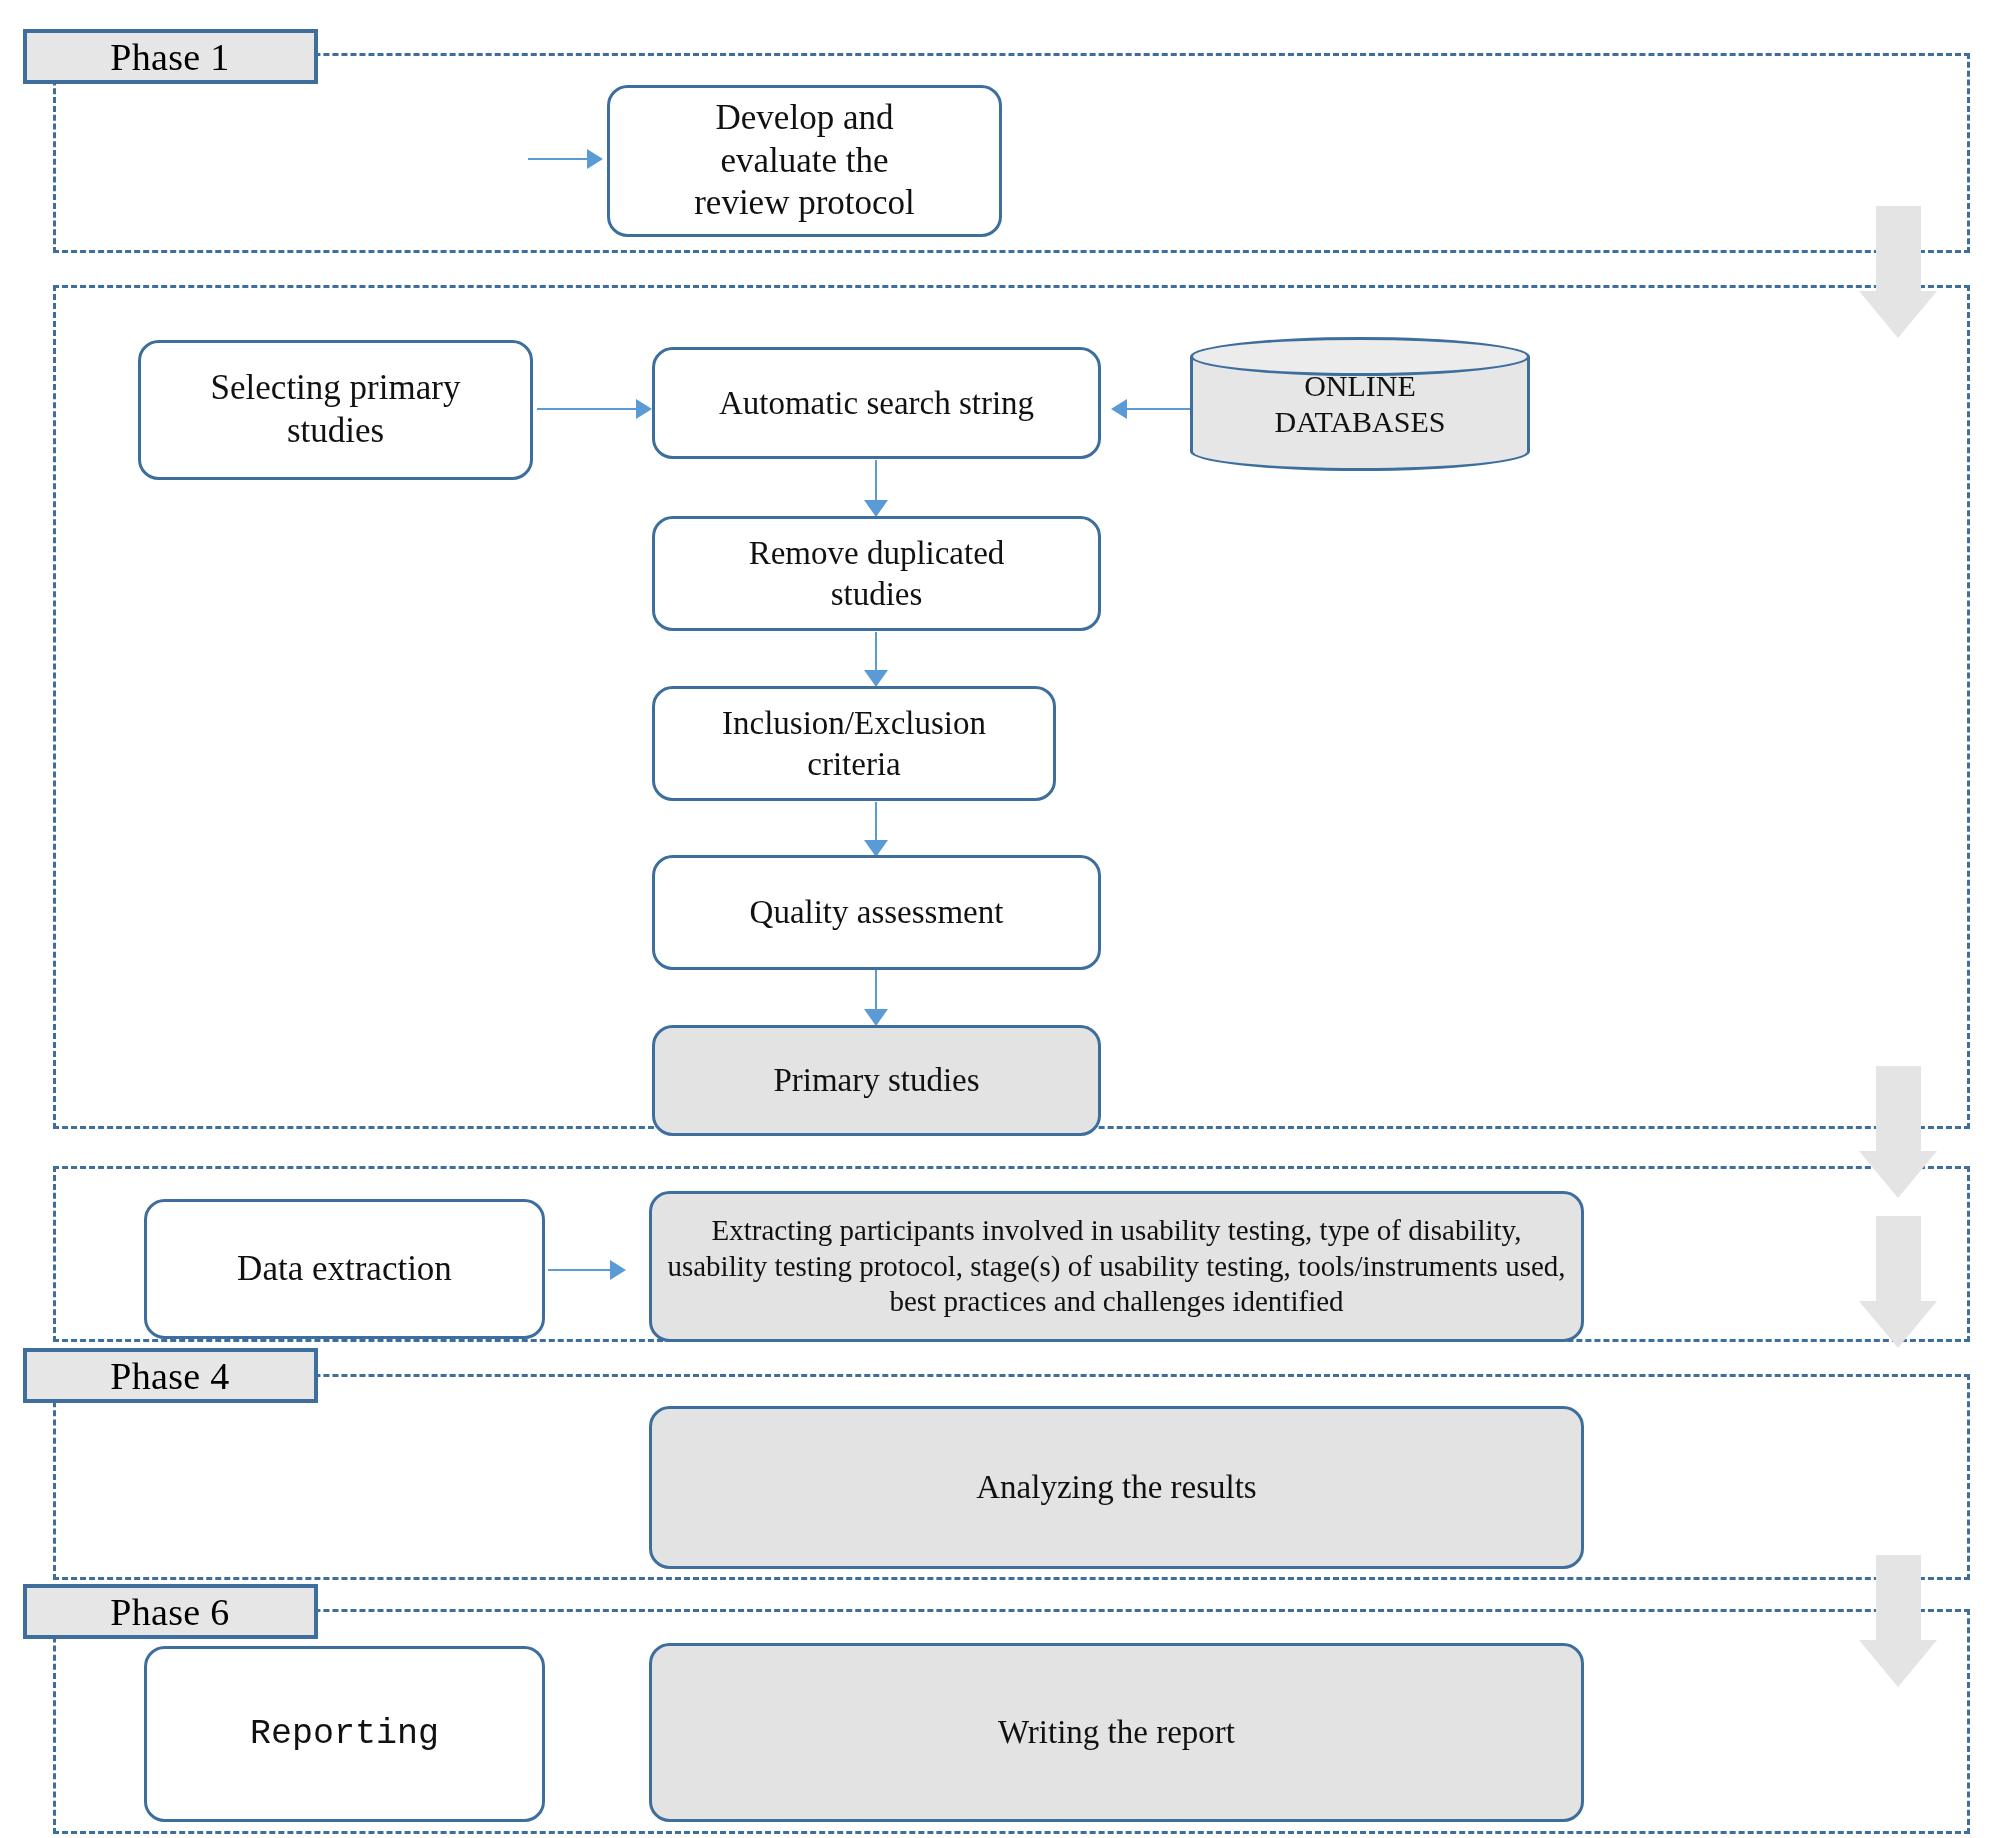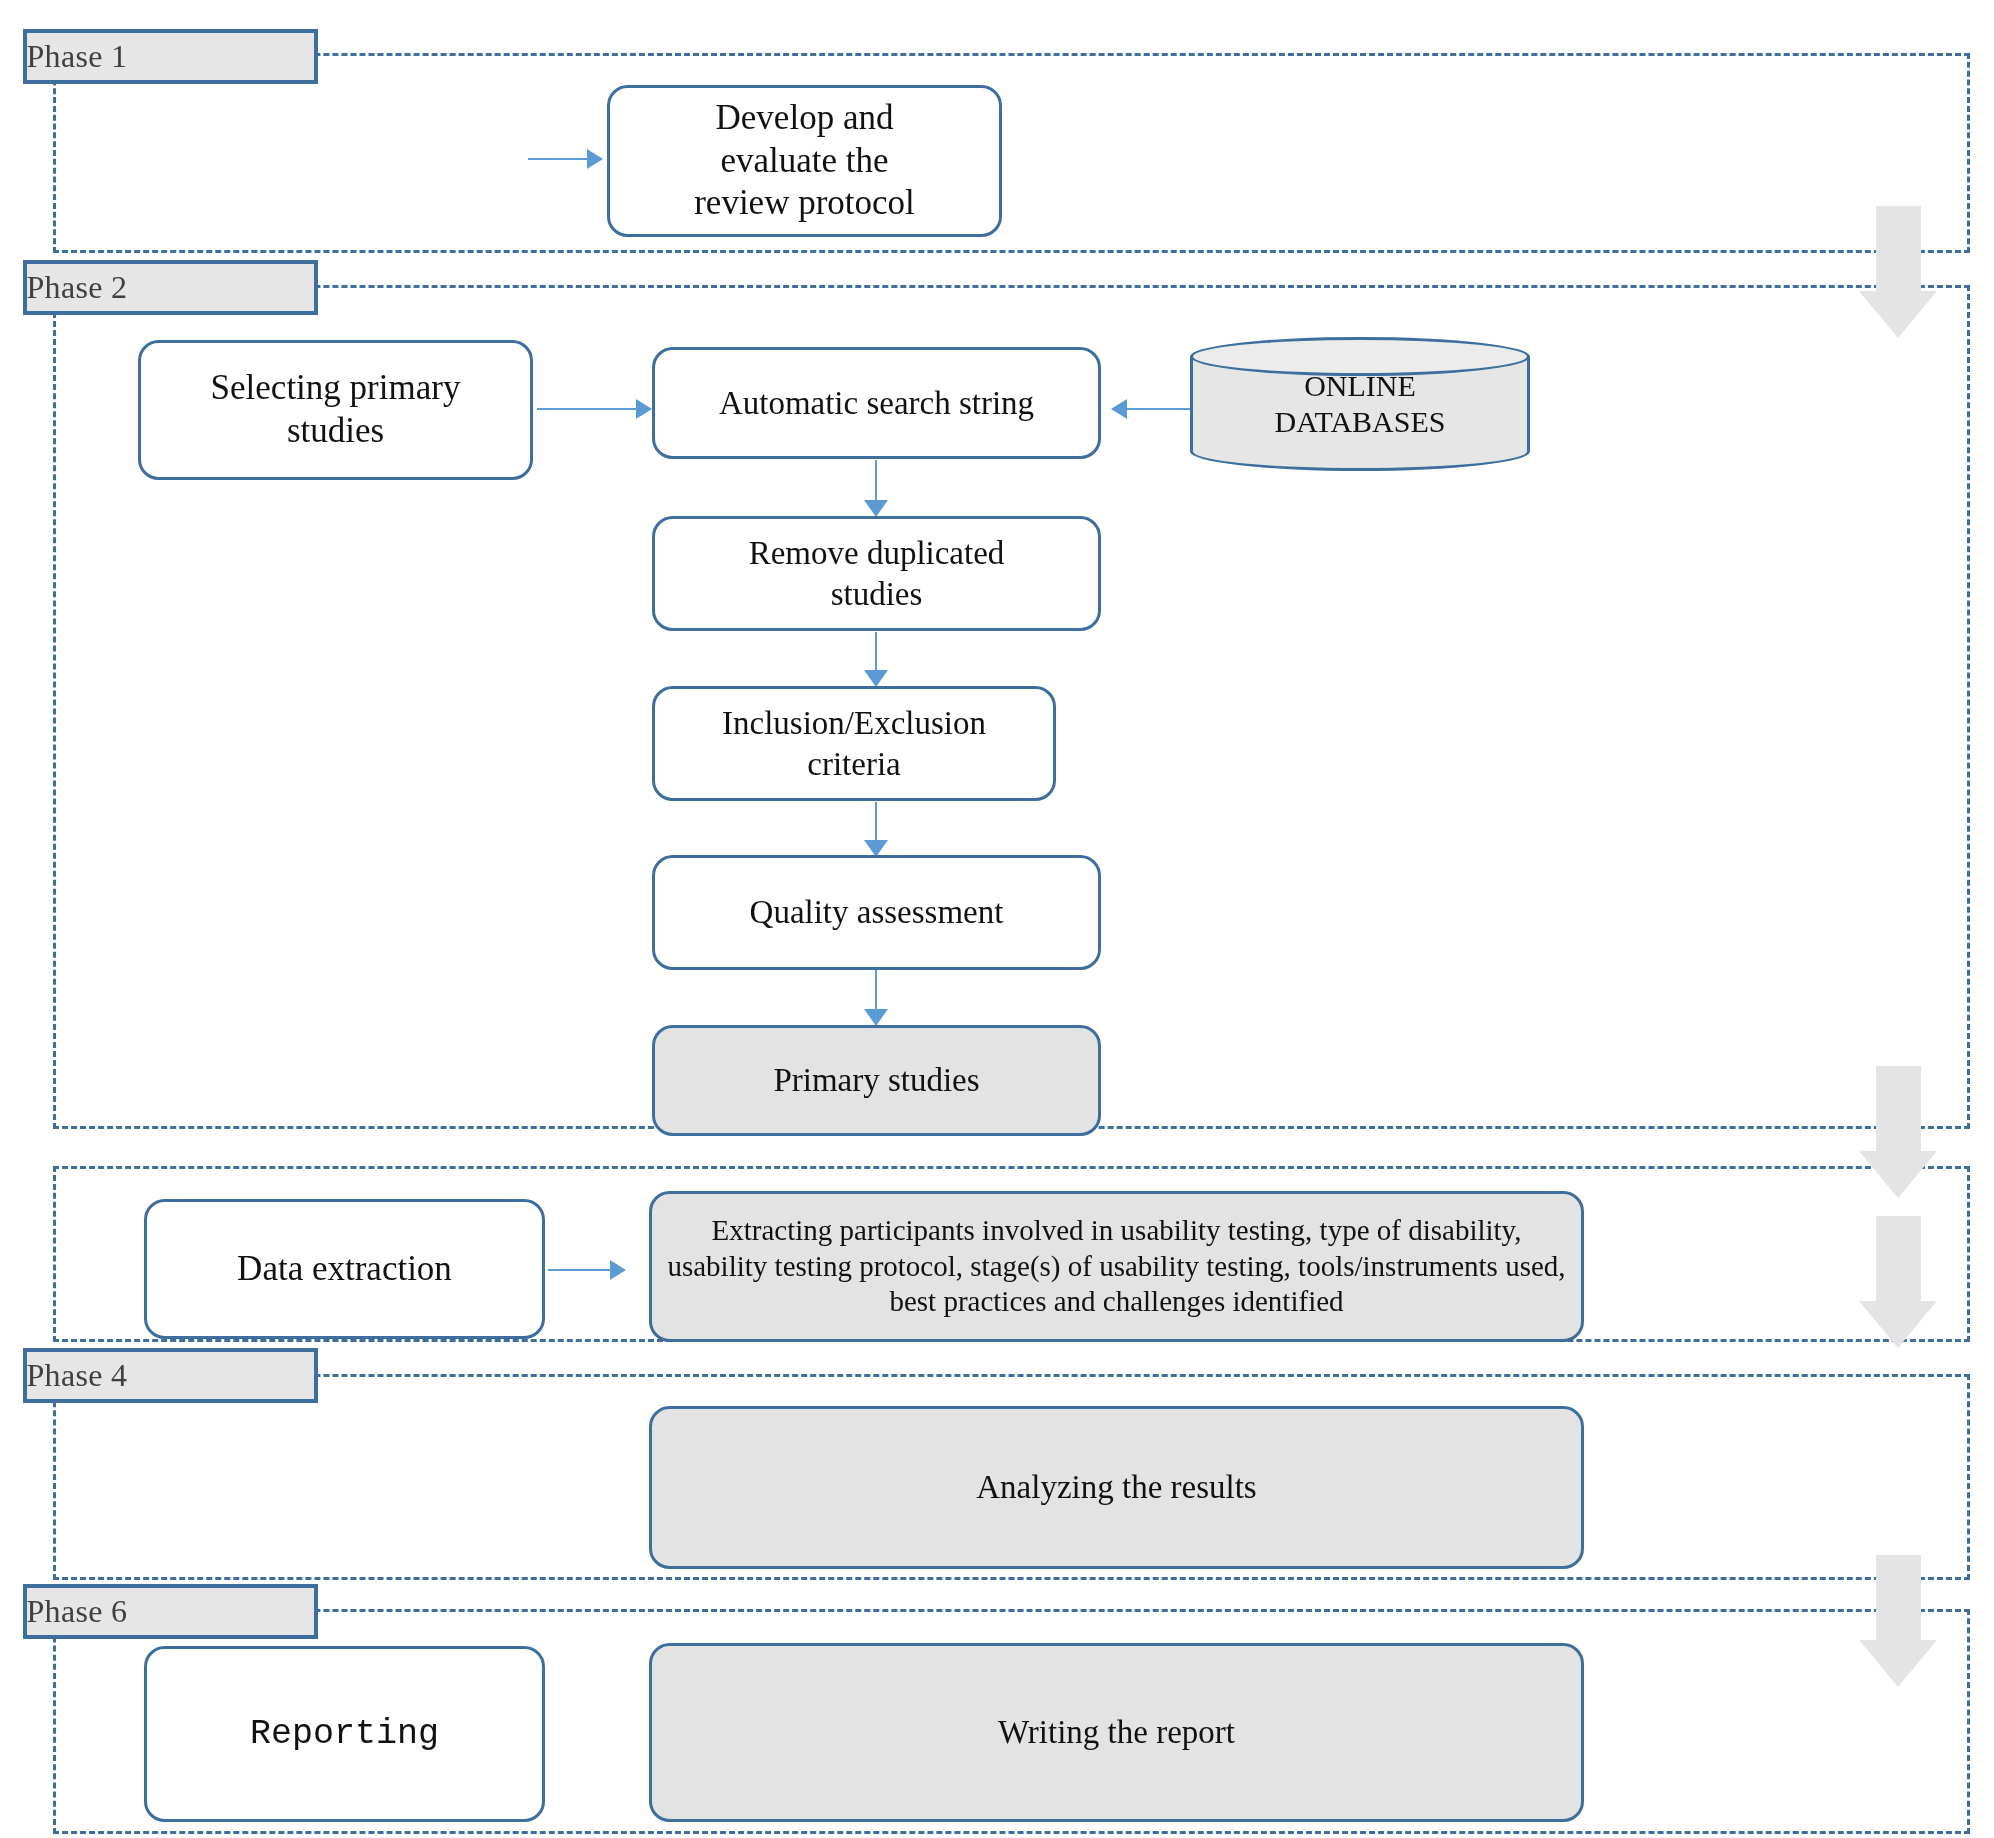--- a/index.html
+++ b/index.html
@@ -25,22 +25,23 @@
   }
 
   
   .phase-label {
     position: absolute;
     background: #e6e6e6;
     border: 4.3px solid #3d6e9e;
     box-sizing: border-box;
     display: flex;
     align-items: center;
-    font-size: 32px;
-    color: #404040;
+    justify-content: center;
+    font-size: 38px;
+    color: #000000;
     letter-spacing: 0.3px;
     z-index: 6;
   }
 
   
   .node {
     position: absolute;
     box-sizing: border-box;
     border: 3px solid #3d6e9e;
     border-radius: 20.6px;
@@ -173,23 +174,20 @@
 
 
   <div class="conn-h" style="left:528px; top:158px; width:63px;"></div>
   <div class="arrow-r" style="left:587px; top:149px;"></div>
 
   <div class="node" style="left:607px; top:85px; width:395px; height:152px; font-size:35px;">
     <span class="txt">Develop and<br>evaluate the<br>review protocol</span>
   </div>
 
   <div class="phase-region" style="left:53px; top:285px; width:1917px; height:844px;"></div>
-  <div class="phase-label" style="left:22.5px; top:260px; width:295px; height:55px;">
-    <span>Phase 2</span>
-  </div>
 
   <div class="node" style="left:138px; top:340px; width:395px; height:140px; font-size:35px;">
     <span class="txt">Selecting primary<br>studies</span>
   </div>
 
   <div class="conn-h" style="left:537px; top:408px; width:104px;"></div>
   <div class="arrow-r" style="left:636px; top:399px;"></div>
 
   <div class="node" style="left:652px; top:347px; width:449px; height:112px; font-size:33px;">
     <span class="txt">Automatic search string</span>

